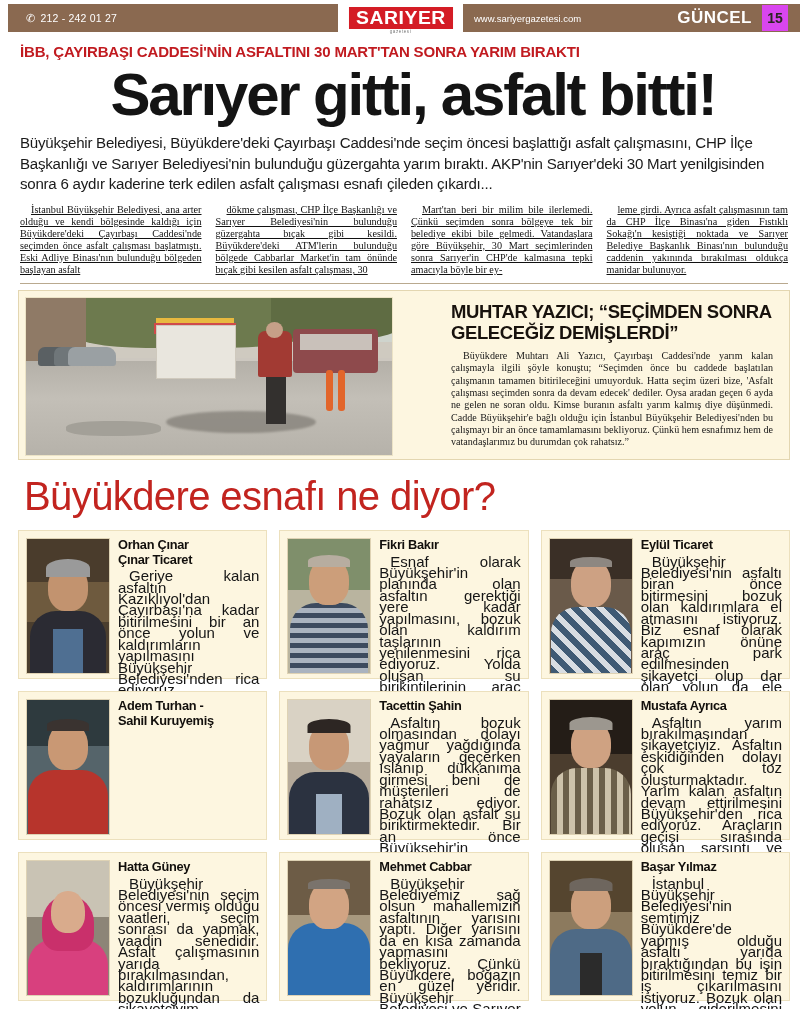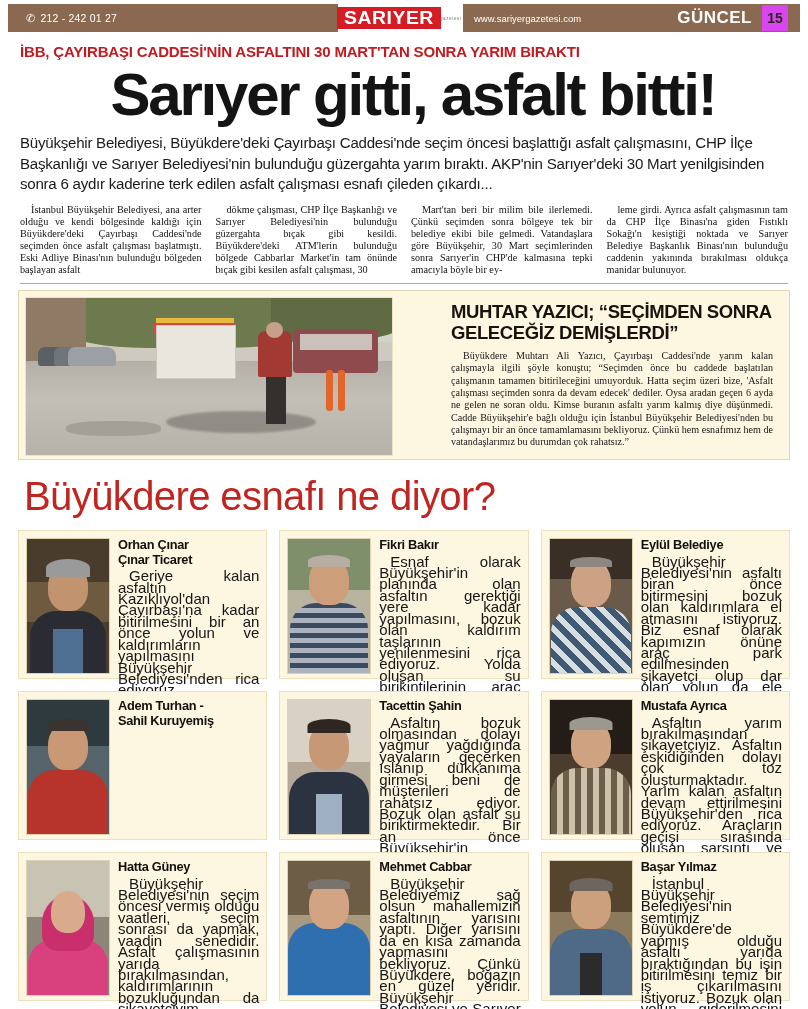--- a/index.html
+++ b/index.html
@@ -17,21 +17,21 @@
     position:relative;height:28px;margin:4px 8px 0 8px;
     background:#8a6950;display:flex;align-items:center;
   }
   .phone{
     color:#ffffff;font-size:10.5px;letter-spacing:.2px;
     padding-left:18px;display:flex;align-items:center;gap:5px;white-space:nowrap;
   }
   .phone-icon{font-size:11px;line-height:1;}
   .logo-wrap{
     position:absolute;left:330px;top:-2px;width:125px;height:32px;
-    background:#ffffff;display:flex;align-items:center;justify-content:flex-start;
+    background:#ffffff;display:flex;flex-direction:column;align-items:center;justify-content:flex-end;
   }
   .logo-main{
     background:#d41c25;color:#ffffff;font-weight:bold;font-size:19px;
     letter-spacing:.5px;line-height:22px;padding:0 7px;font-family:"Liberation Sans",sans-serif;
     font-stretch:condensed;transform:scaleX(1.02);
   }
   .logo-sub{
     color:#7b7b7b;font-size:4.5px;letter-spacing:.6px;margin-top:0px;
   }
   .site-url{
@@ -62,21 +62,21 @@
     letter-spacing:-.25px;
   }
 
   
   .lead-cols{
     margin:9px 20px 0 20px;display:flex;gap:14px;
     font-family:"Liberation Serif", serif;
     font-size:10.2px;line-height:12.1px;color:#111;text-align:justify;
   }
   .lead-cols .col{flex:1;}
-  .lead-cols p{margin:0;text-indent:11px;}
+  .lead-cols p{margin:0;text-indent:11px;text-decoration:underline;}
 
   .rule{
     height:1px;background:#b9a98f;margin:7px 20px 0 20px;
   }
 
   
   .feature{
     margin:6px 18px 0 18px;background:#fdf6e0;border:1px solid #e3d6b1;
     display:flex;padding:6px;box-sizing:border-box;height:170px;
   }
@@ -258,21 +258,21 @@
     </div>
 
     <div class="card">
       <div class="card-photo">
         <div class="pt-bg" style="background:linear-gradient(#3a2f26 0 30%,#6a5a4a 30% 100%)"></div>
         <div class="pt-body" style="width:80px;height:66px;background:repeating-linear-gradient(45deg,#3f5a74 0 6px,#d8dde2 6px 12px)"></div>
         <div class="pt-head" style="top:20px;width:40px;height:48px;background:#cda183"></div>
         <div class="pt-hair" style="top:18px;width:42px;height:10px;background:#8d8781"></div>
       </div>
       <div class="card-text">
-        <div class="card-name">Eylül Belediye</div>
+        <div class="card-name">Eylül Ticaret</div>
         <div class="card-quote">Büyükşehir Belediyesi'nin asfaltı biran önce bitirmesini bozuk olan kaldırımlara el atmasını istiyoruz. Biz esnaf olarak kapımızın önüne araç park edilmesinden şikayetçi olup dar olan yolun da ele alınıp çözüm bulunmasını istiyoruz.</div>
       </div>
     </div>
 
     <div class="card">
       <div class="card-photo">
         <div class="pt-bg" style="background:linear-gradient(#2e3a3e 0 34%,#55646a 34% 100%)"></div>
         <div class="pt-body" style="width:80px;height:64px;background:#b7342c"></div>
         <div class="pt-head" style="top:22px;width:40px;height:48px;background:#c99874"></div>
         <div class="pt-hair" style="top:19px;width:42px;height:12px;background:#3a3330"></div>

